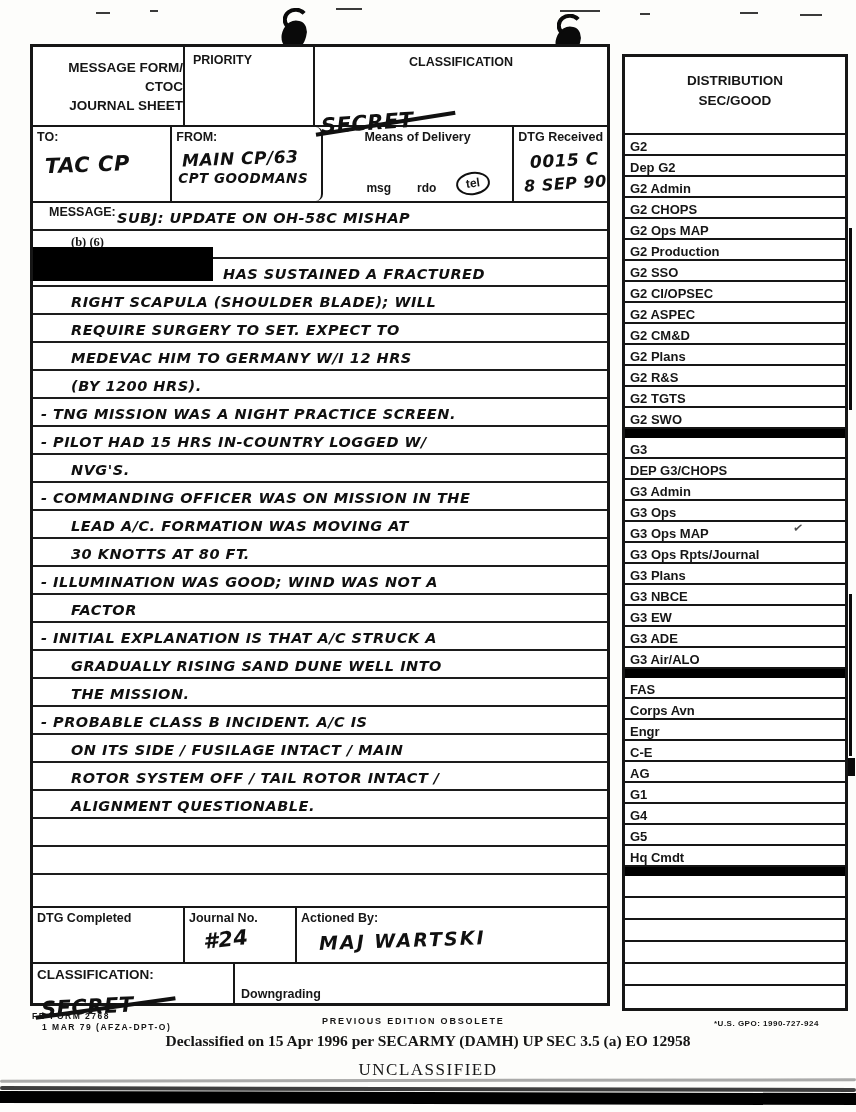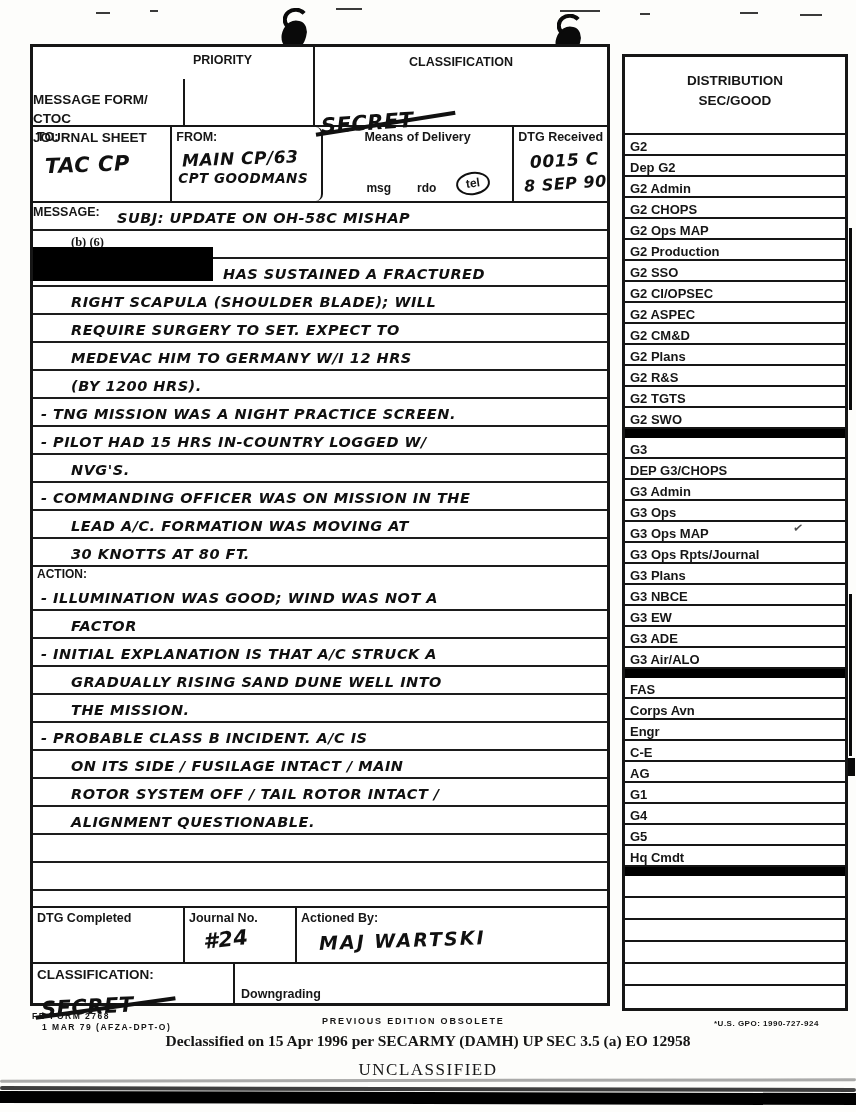--- a/index.html
+++ b/index.html
@@ -21,40 +21,40 @@
   }
   
   #form {
     position:absolute; left:30px; top:44px; width:580px; height:962px;
     border:3px solid #161616; background:#fff; display:flex; flex-direction:column;
   }
   .frow { display:flex; border-bottom:2.5px solid #161616; }
   .fcell { border-right:2.5px solid #161616; position:relative; }
   .fcell:last-child { border-right:none; }
   #form-header { height:80px; }
-  .title-cell { width:152px; text-align:left; padding-top:12px; font-size:13.5px; line-height:1.4; font-weight:700;margin-top:32px; }
+  .title-cell { width:152px; text-align:right; padding-top:12px; font-size:13.5px; line-height:1.4; font-weight:700; }
   .priority-cell { width:130px; padding:6px 0 0 8px; font-size:12.5px; font-weight:700; }
   .class-cell { flex:1; text-align:center; padding-top:8px; font-size:12.5px; font-weight:700; }
   .class-hand { position:absolute; left:6px; bottom:-10px; font-size:21px; transform:rotate(-4deg); z-index:3; }
   #form-row2 { height:76px; }
   .cell-label { font-size:12.5px; font-weight:700; padding:3px 0 0 4px; }
   .to-cell { width:152px; }
   .from-cell { width:165px;border-radius:7px; }
   .delivery-cell { width:168px; display:flex; flex-direction:column; justify-content:space-between;margin-left:37px; }
   .dtg-cell { flex:1; }
   .to-hand { font-size:21px; margin:8px 0 0 12px; transform:rotate(-2deg); }
   .from-hand1 { font-size:17px; margin:4px 0 0 10px; transform:rotate(-2deg); }
   .from-hand2 { font-size:13.5px; margin:2px 0 0 6px; }
   .delivery-opts { display:flex; align-items:flex-end; padding:0 8px 6px 6px; font-size:12px; font-weight:700; gap:26px; }
   .tel-circle { border:2.5px solid #101010; border-radius:50%; padding:2px 8px 3px 8px; transform:rotate(-8deg); margin-left:-6px; }
   .dtg-hand1 { font-size:17px; margin:6px 0 0 16px; transform:rotate(-3deg); }
   .dtg-hand2 { font-size:16px; margin:4px 0 0 10px; transform:rotate(-4deg); }
   
   #msg-area { height:705px; position:relative; overflow:hidden; border-bottom:2.5px solid #161616; }
-  .msg-label { position:absolute; top:2px; left:0; font-size:12.5px; font-weight:700; z-index:2; }
+  .msg-label { position:absolute; top:2px; left:16px; font-size:12.5px; font-weight:700; z-index:2; }
   .msg-row { display:flex; align-items:flex-end; height:28px; border-bottom:2px solid #1d1d1d; padding:0 4px 3px 8px; }
   .msg-row.i1 { padding-left:38px; }
   .msg-row.i2 { padding-left:84px; }
   .msg-row .hand { font-size:14.5px; }
   .typed-note { font-family:"Liberation Serif", serif; font-weight:700; font-size:12.5px; padding-bottom:4px; }
   .redaction { width:180px; height:34px; background:#000; margin:-10px 10px 1px -8px; flex:none; align-self:flex-end; }
   .action-band { height:16px; padding-left:4px; font-size:12px; font-weight:700; line-height:14px; }
   
   #form-rowb { height:56px; }
   .dtgc-cell { width:152px; }
@@ -199,21 +199,20 @@
           <div class="msg-row">
             <span class="hand">- COMMANDING OFFICER WAS ON MISSION IN THE</span>
           </div>
           <div class="msg-row i1">
             <span class="hand">LEAD A/C.  FORMATION WAS MOVING AT</span>
           </div>
           <div class="msg-row i1">
             <span class="hand">30 KNOTTS AT 80 FT.</span>
           </div>
         </div>
-      <div class="action-band">ACTION:</div>
       <div id="action-lines">
           <div class="msg-row">
             <span class="hand">- ILLUMINATION WAS GOOD; WIND WAS NOT A</span>
           </div>
           <div class="msg-row i1">
             <span class="hand">FACTOR</span>
           </div>
           <div class="msg-row">
             <span class="hand">- INITIAL EXPLANATION IS THAT A/C STRUCK A</span>
           </div>

